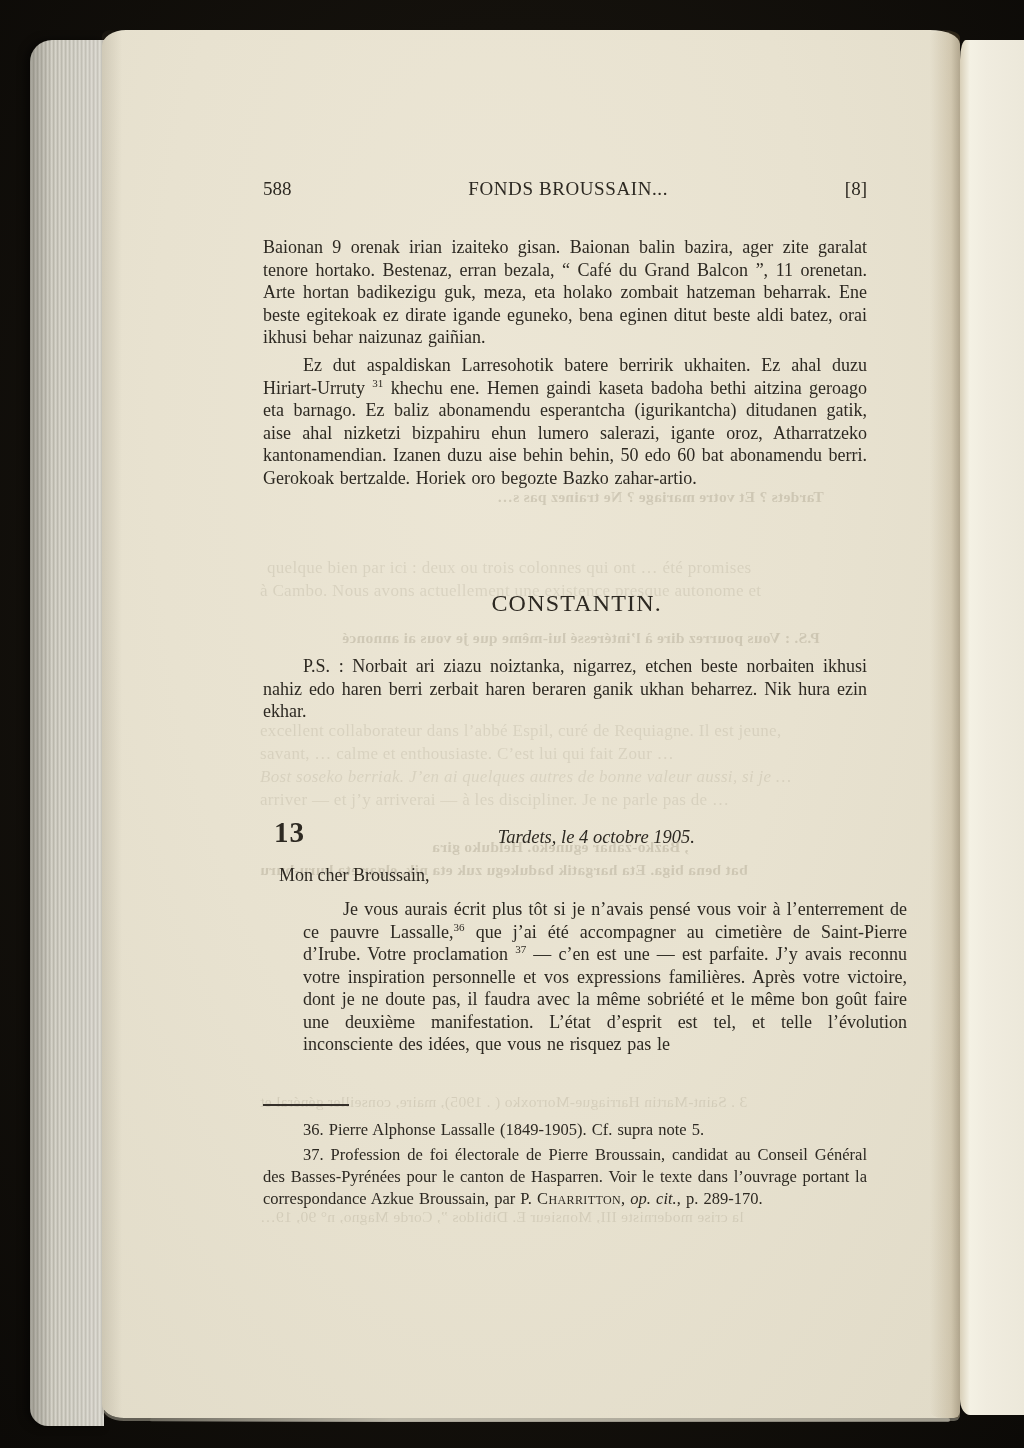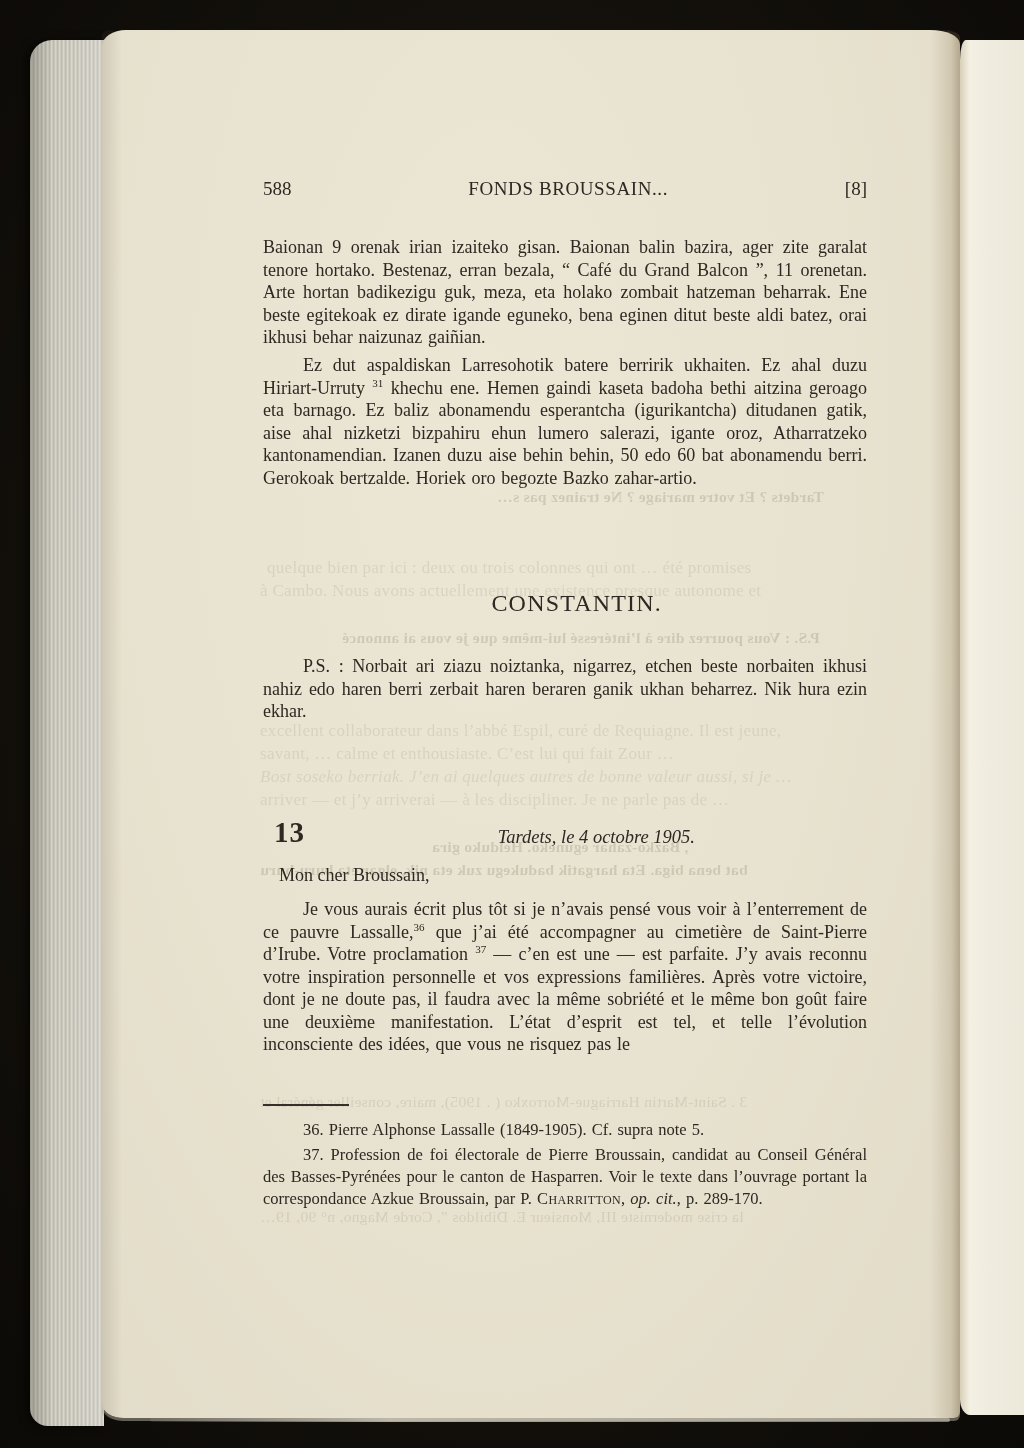--- a/index.html
+++ b/index.html
@@ -65,21 +65,21 @@
   .signature{
     position:absolute;left:161px;top:560px;width:604px;box-sizing:border-box;
     text-align:right;padding-right:205px;
     font-size:24px;letter-spacing:1.2px;color:#2d2922;
   }
   .ps{top:625px;}
   .sec13{position:absolute;left:161px;top:786px;width:604px;height:40px;color:#2d2922;}
   .sec13 .num{position:absolute;left:11px;top:0;font-size:29px;font-weight:bold;letter-spacing:1px;}
   .sec13 .dateline{position:absolute;right:172px;top:11px;font-size:18.5px;font-style:italic;}
   .salutation{position:absolute;left:177px;top:835px;font-size:18px;color:#2d2922;}
-  .pfr{top:868px;}
+  .pfr{top:868px;margin-left:40px;}
   .fnrule{position:absolute;left:161px;top:1074px;width:86px;height:2px;background:#35302a;}
   .footnote{
     position:absolute;left:161px;width:604px;
     font-size:16.5px;line-height:21.8px;text-align:justify;text-indent:40px;
     color:#2d2922;word-spacing:1px;
   }
   .fn36{top:1089px;}
   .fn37{top:1114px;}
   .sc-seg{font-variant:small-caps;letter-spacing:.4px;}
 

